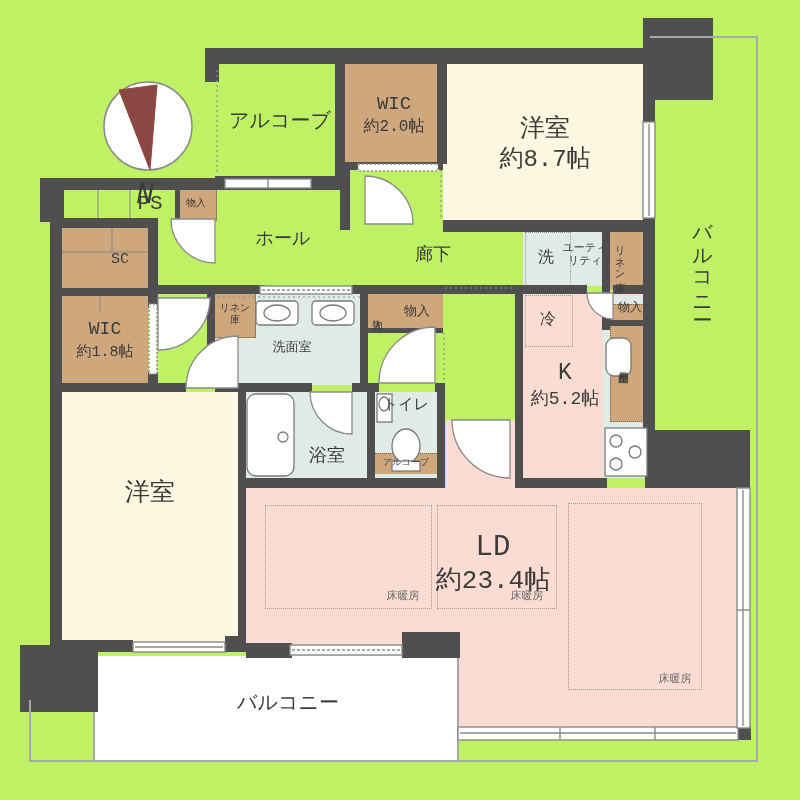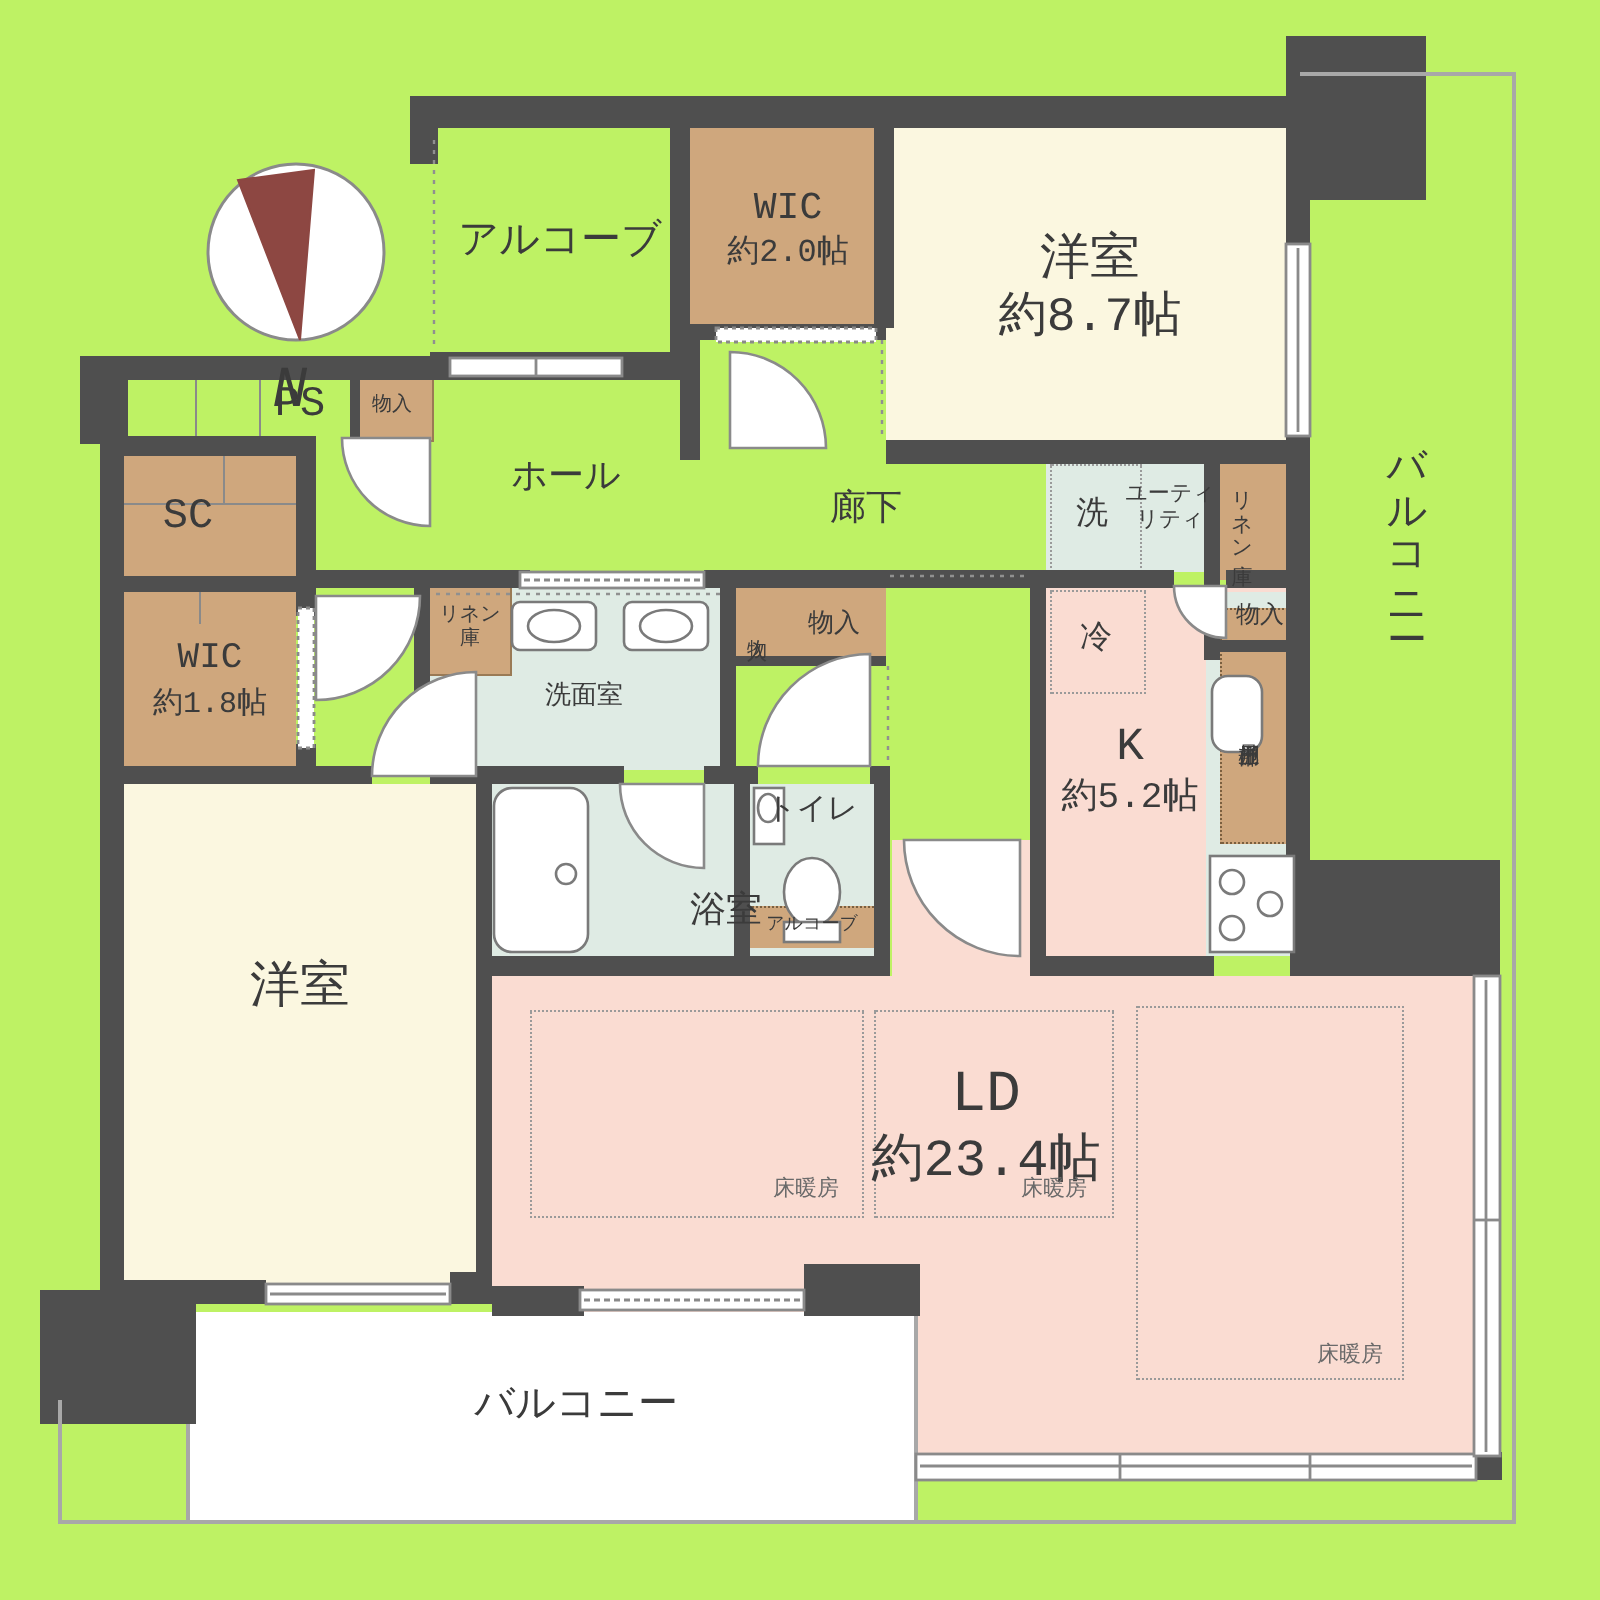--- a/index.html
+++ b/index.html
@@ -184,38 +184,38 @@
   </svg>
 
   <div class="lbl" style="left:280px;top:122px;font-size:20px;">アルコーブ</div>
   <div class="lbl" style="left:394px;top:104px;font-size:19px;">WIC</div>
   <div class="lbl" style="left:394px;top:127px;font-size:16px;">約2.0帖</div>
   <div class="lbl" style="left:545px;top:130px;font-size:25px;">洋室</div>
   <div class="lbl" style="left:545px;top:160px;font-size:24px;">約8.7帖</div>
   <div class="vlbl" style="left:688px;top:178px;height:165px;font-size:20px;">バルコニー</div>
   <div class="lbl" style="left:150px;top:204px;font-size:21px;">PS</div>
   <div class="lbl" style="left:196px;top:204px;font-size:10px;">物入</div>
-  <div class="lbl" style="left:94px;top:260px;font-size:21px;">SC</div>
+  <div class="lbl" style="left:120px;top:260px;font-size:15px;">SC</div>
   <div class="lbl" style="left:105px;top:330px;font-size:18px;">WIC</div>
   <div class="lbl" style="left:105px;top:353px;font-size:15px;">約1.8帖</div>
   <div class="lbl" style="left:283px;top:240px;font-size:18px;">ホール</div>
   <div class="lbl" style="left:433px;top:256px;font-size:18px;">廊下</div>
   <div class="lbl" style="left:546px;top:258px;font-size:16px;">洗</div>
   <div class="lbl wrap" style="left:585px;top:255px;font-size:11px;width:48px;">ユーティリティ</div>
   <div class="vlbl" style="left:613px;top:234px;height:44px;font-size:10.5px;letter-spacing:0;line-height:1.1;">リネン庫</div>
   <div class="lbl" style="left:548px;top:320px;font-size:16px;">冷</div>
   <div class="lbl" style="left:565px;top:374px;font-size:23px;">K</div>
   <div class="lbl" style="left:565px;top:400px;font-size:18px;text-align:center;">約5.2帖</div>
   <div class="vlbl" style="left:616px;top:312px;height:104px;font-size:10.5px;letter-spacing:0;">上部吊戸棚</div>
   <div class="lbl" style="left:630px;top:308px;font-size:12px;">物入</div>
   <div class="lbl wrap" style="left:235px;top:315px;font-size:10px;width:34px;">リネン庫</div>
   <div class="lbl" style="left:292px;top:348px;font-size:13px;">洗面室</div>
   <div class="vlbl" style="left:369px;top:296px;height:32px;font-size:10px;letter-spacing:0;">物入</div>
   <div class="lbl" style="left:417px;top:312px;font-size:13px;">物入</div>
-  <div class="lbl" style="left:327px;top:457px;font-size:18px;margin-left:36px;">浴室</div>
+  <div class="lbl" style="left:327px;top:457px;font-size:18px;">浴室</div>
   <div class="lbl" style="left:406px;top:406px;font-size:15px;">トイレ</div>
   <div class="lbl" style="left:406px;top:463px;font-size:9px;">アルコーブ</div>
   <div class="lbl" style="left:150px;top:494px;font-size:25px;">洋室</div>
   <div class="lbl" style="left:493px;top:548px;font-size:29px;">LD</div>
   <div class="lbl" style="left:493px;top:581px;font-size:26px;">約23.4帖</div>
   <div class="lbl heat" style="left:403px;top:596px;font-size:11px;">床暖房</div>
   <div class="lbl heat" style="left:527px;top:596px;font-size:11px;">床暖房</div>
   <div class="lbl heat" style="left:675px;top:679px;font-size:11px;">床暖房</div>
   <div class="lbl" style="left:288px;top:704px;font-size:20px;">バルコニー</div>
   <div class="lbl" style="left:145px;top:196px;font-size:29px;font-style:italic;">N</div>

